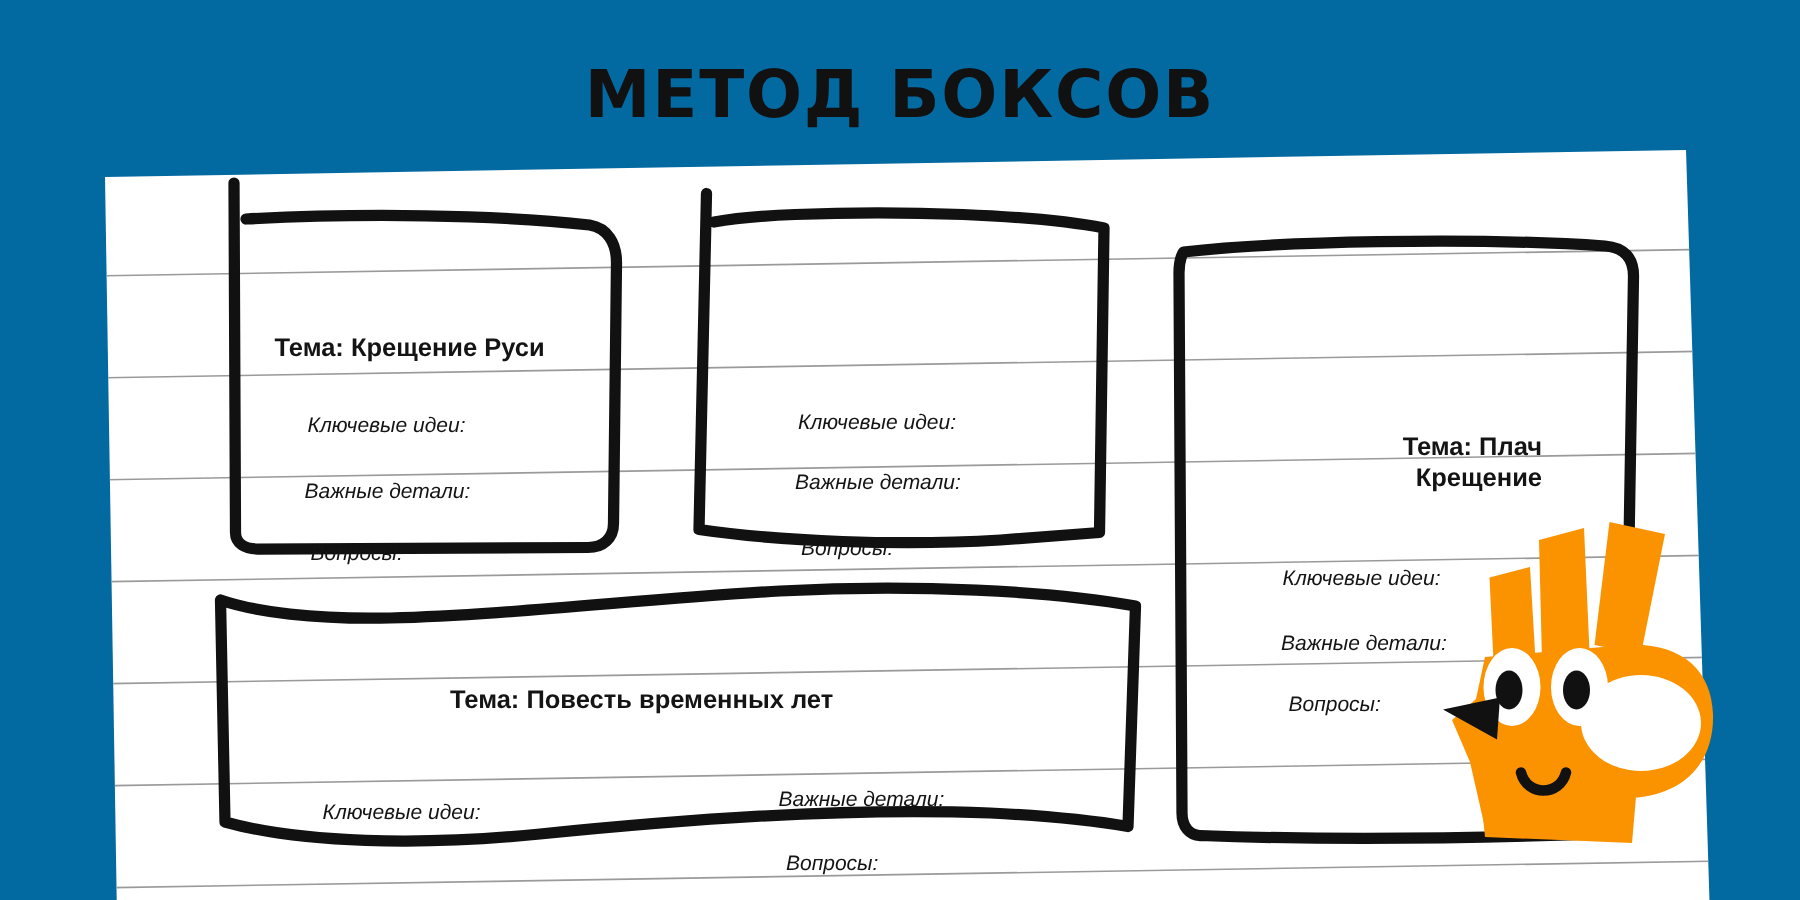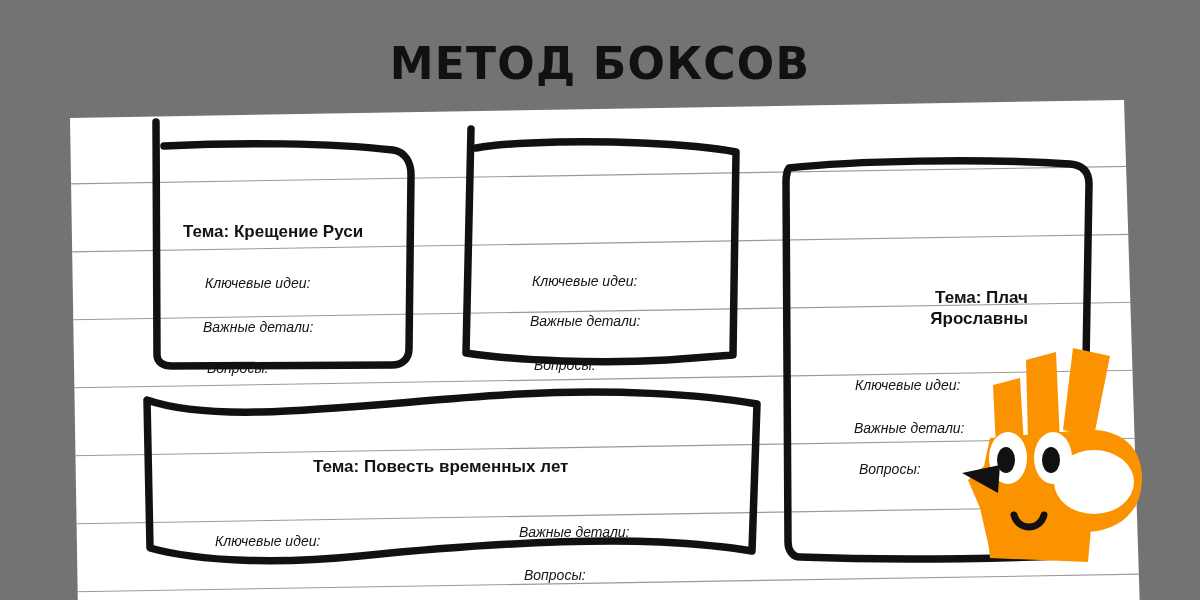--- a/index.html
+++ b/index.html
@@ -12,21 +12,21 @@
     height: 600px;
     overflow: hidden;
     background: #FFEBAD;
     font-family: "Liberation Sans", "DejaVu Sans", sans-serif;
   }
 
   #stage {
     position: relative;
     width: 1200px;
     height: 600px;
-    background: #737373;
+    background: #0369a1;
   }
 
   
   #page-title {
     position: absolute;
     left: 0;
     top: 38px;
     width: 1200px;
     text-align: center;
     font-size: 44px;
@@ -178,26 +178,26 @@
     <div class="txt topic" style="left:183px; top:177px;">Тема: Крещение Руси</div>
     <div class="txt field" style="left:205px; top:229px;">Ключевые идеи:</div>
     <div class="txt field" style="left:203px; top:273px;">Важные детали:</div>
     <div class="txt field" style="left:207px; top:314px;">Вопросы:</div>
 
     <div class="txt field" style="left:532px; top:227px;">Ключевые идеи:</div>
     <div class="txt field" style="left:530px; top:267px;">Важные детали:</div>
     <div class="txt field" style="left:534px; top:311px;">Вопросы:</div>
 
     <div class="txt topic ctr" style="left:848px; top:243px; width:180px;">Тема: Плач</div>
-    <div class="txt topic ctr" style="left:848px; top:264px; width:180px;">Ярославны</div>
+    <div class="txt topic ctr" style="left:848px; top:264px; width:180px;">Крещение</div>
     <div class="txt field" style="left:855px; top:331px;">Ключевые идеи:</div>
     <div class="txt field" style="left:854px; top:374px;">Важные детали:</div>
     <div class="txt field" style="left:859px; top:415px;">Вопросы:</div>
 
-    <div class="txt topic" style="left:313px; top:412px;">Тема: Повесть временных лет</div>
+    <div class="txt topic" style="left:300px; top:412px;">Тема: Повесть временных лет</div>
     <div class="txt field" style="left:215px; top:487px;">Ключевые идеи:</div>
     <div class="txt field" style="left:519px; top:478px;">Важные детали:</div>
     <div class="txt field" style="left:524px; top:521px;">Вопросы:</div>
   </div>
 
   <svg id="fox-svg" width="200" height="250" viewBox="0 0 200 250" xmlns="http://www.w3.org/2000/svg">
 
     <g>
 
       <path d="M113 18 L150 26 L134 106 L103 100 Z" fill="#FB9300"></path>

